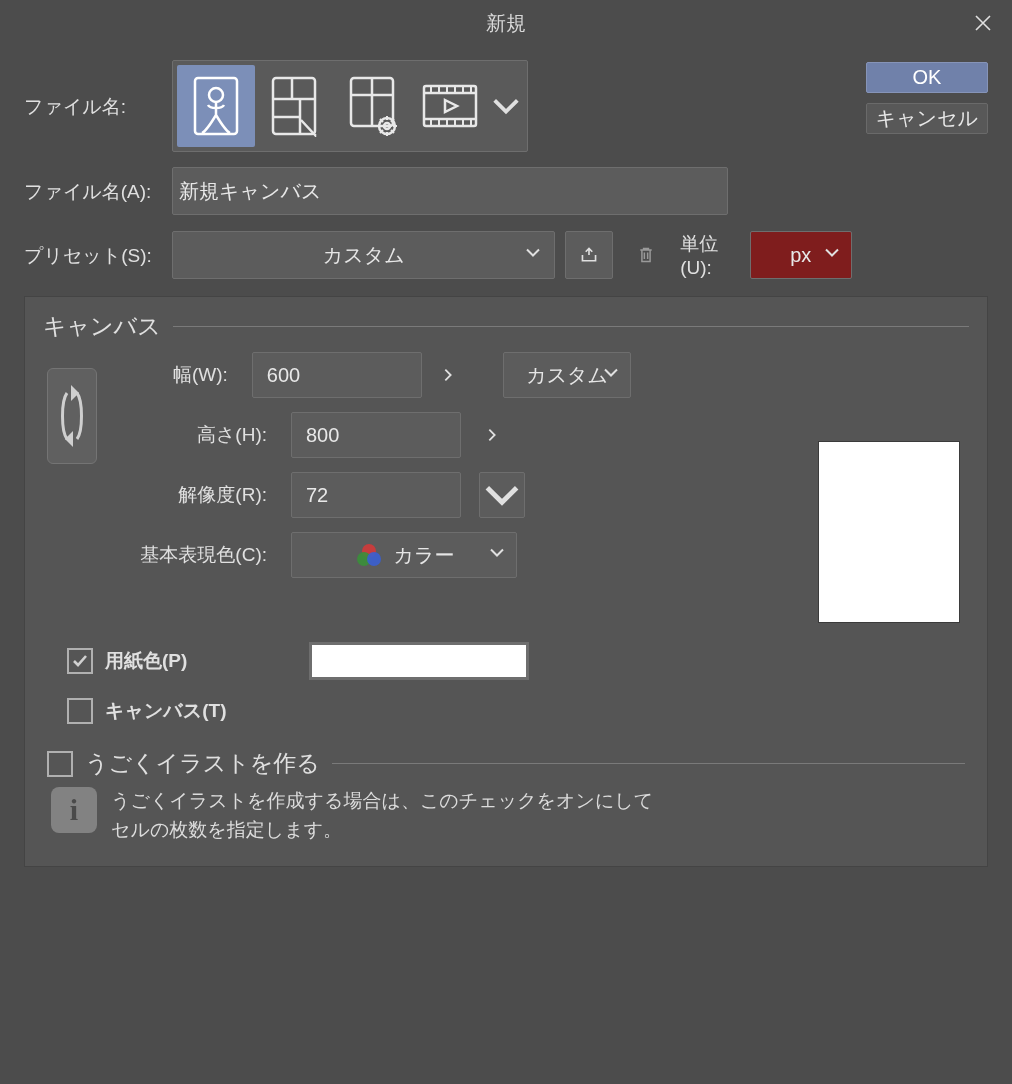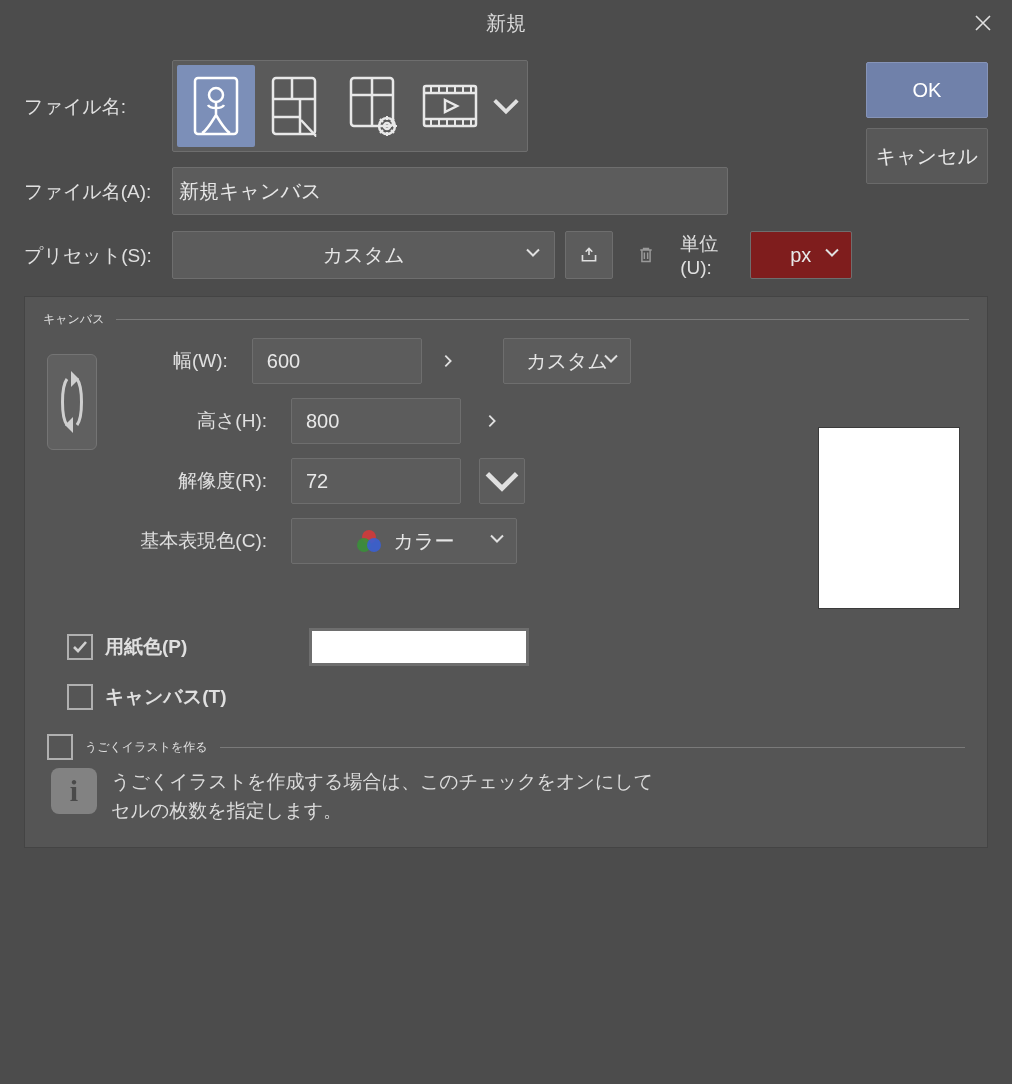--- a/index.html
+++ b/index.html
@@ -74,21 +74,21 @@
   }
   .purpose-more {
     width: 34px; height: 82px;
     display: flex; align-items: center; justify-content: center;
     cursor: pointer;
   }
   .icon-line { stroke: #e8e8e8; stroke-width: 2.5; fill: none; }
   .purpose-btn.selected .icon-line { stroke: #fff; }
 
   .btn {
-    height: 56px;
+    height: 31px;
     border: 1px solid #6a6a6a;
     background: #585858;
     color: #e8e8e8;
     display: flex; align-items: center; justify-content: center;
     cursor: pointer;
     font-size: 20px;
     margin-bottom: 10px;
     border-radius: 2px;
   }
   .btn.primary { background: #7081aa; border-color: #8694b8; color: #fff; }
@@ -151,21 +151,21 @@
     padding: 14px 18px 22px 18px;
     margin-top: 14px;
   }
 
   .group-head {
     display: flex; align-items: center; gap: 12px; margin-bottom: 10px;
   }
   .group-head .hline {
     flex: 1; height: 1px; background: #7a7a7a;
   }
-  .group-title { color: #e0e0e0; font-size: 12px; white-space: nowrap; }
+  .group-title { color: #e0e0e0; font-size: 23px; white-space: nowrap; }
 
   .canvas-body { display: flex; gap: 8px; align-items: flex-start; }
   .swap-col { width: 60px; padding-top: 16px; padding-left: 4px; }
   .swap-btn {
     width: 50px; height: 96px;
     background: #606060; border: 1px solid #747474;
     border-radius: 6px;
     display: flex; align-items: center; justify-content: center;
     cursor: pointer;
   }

